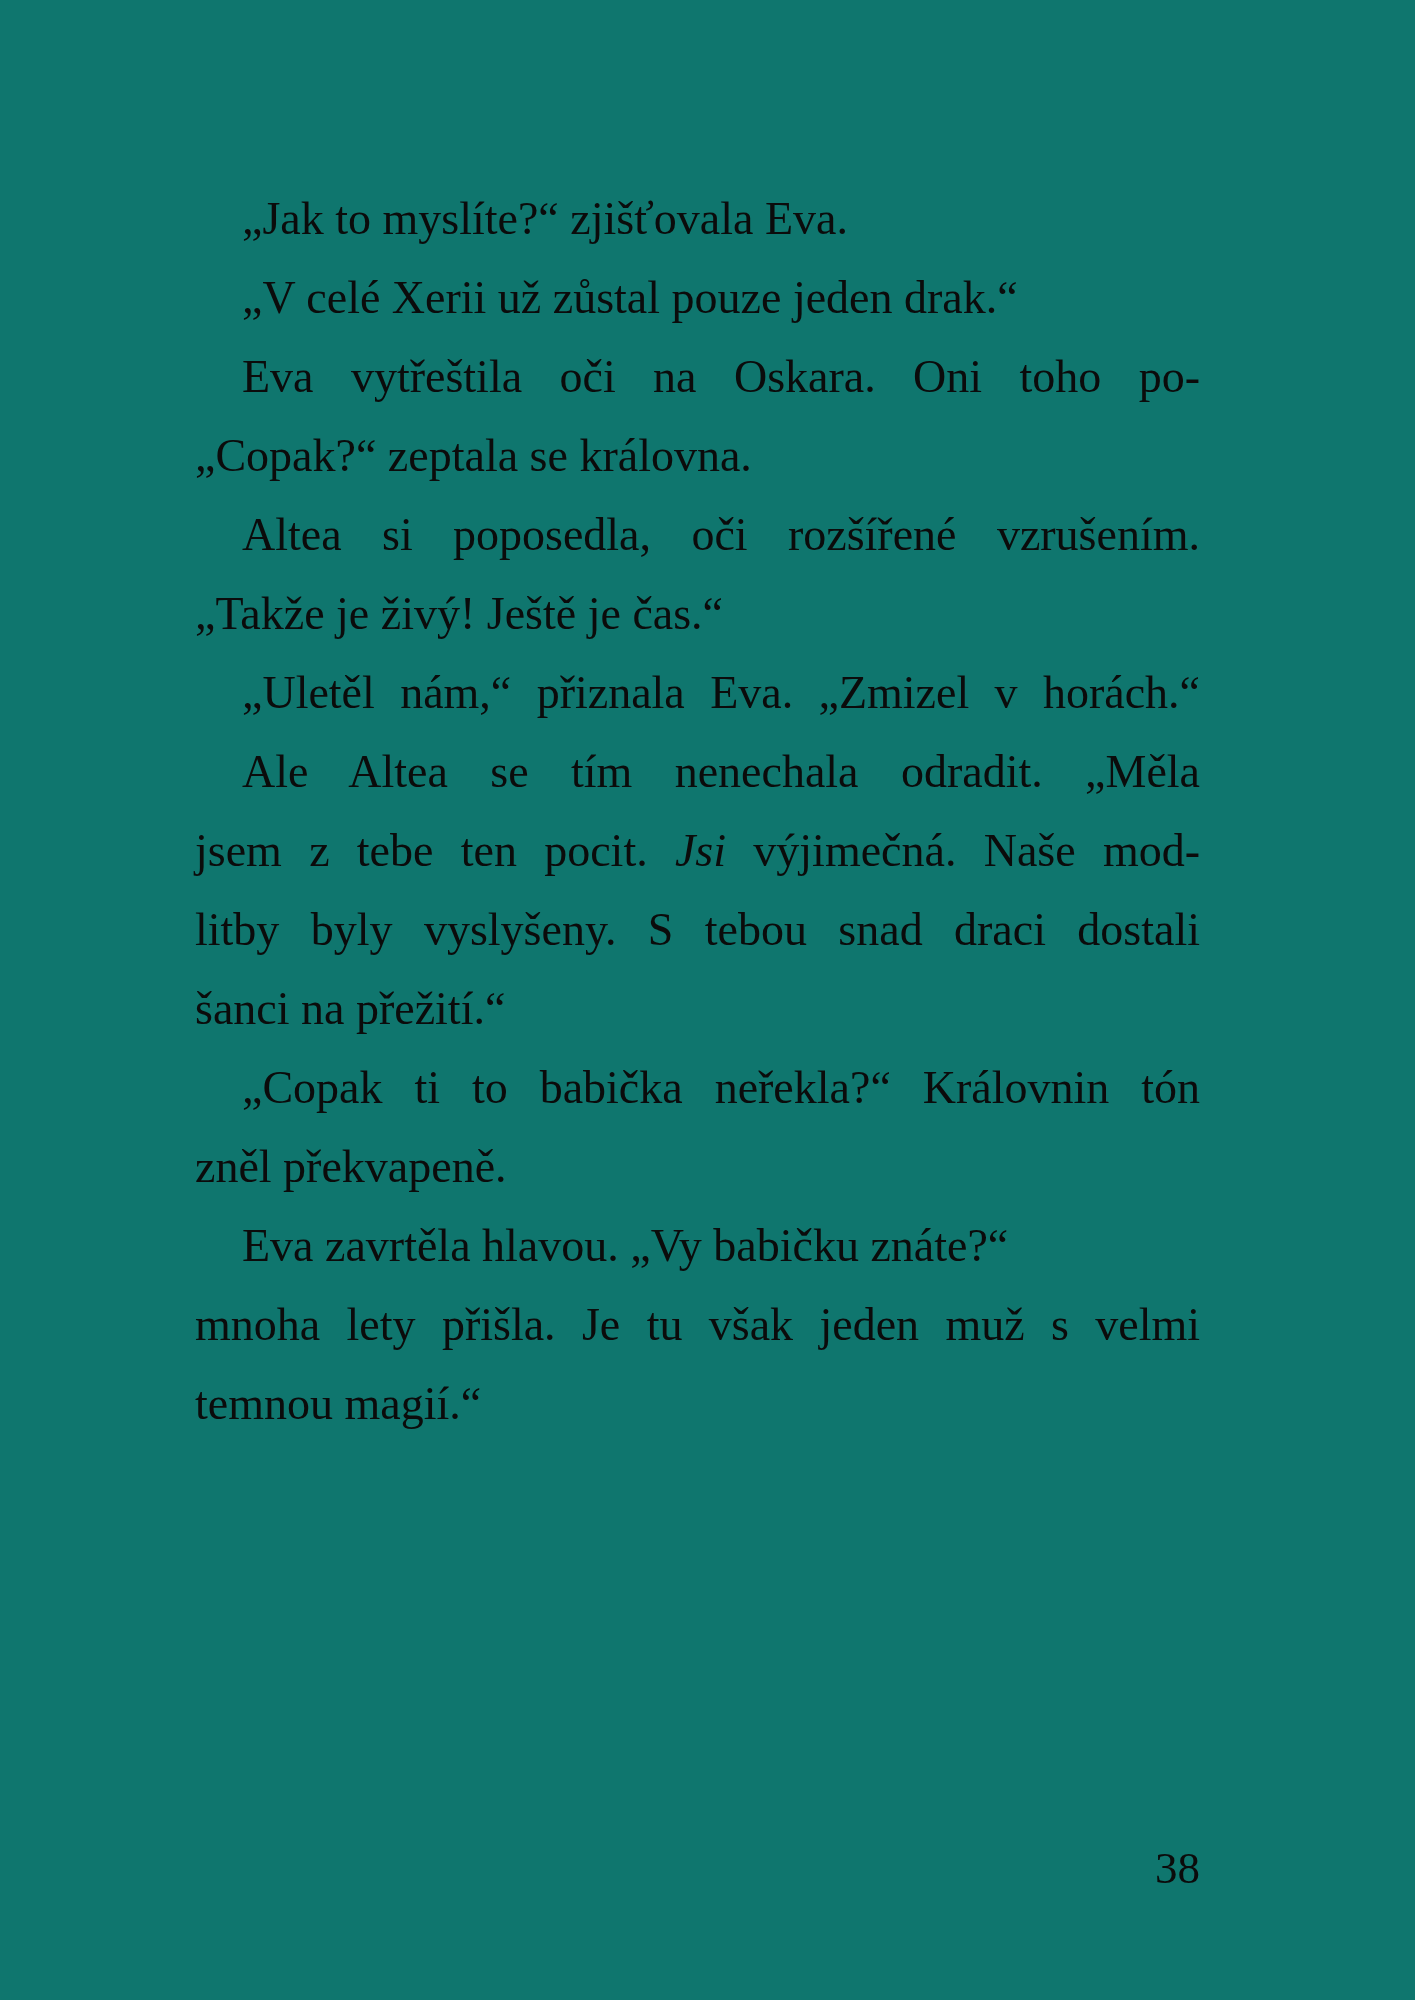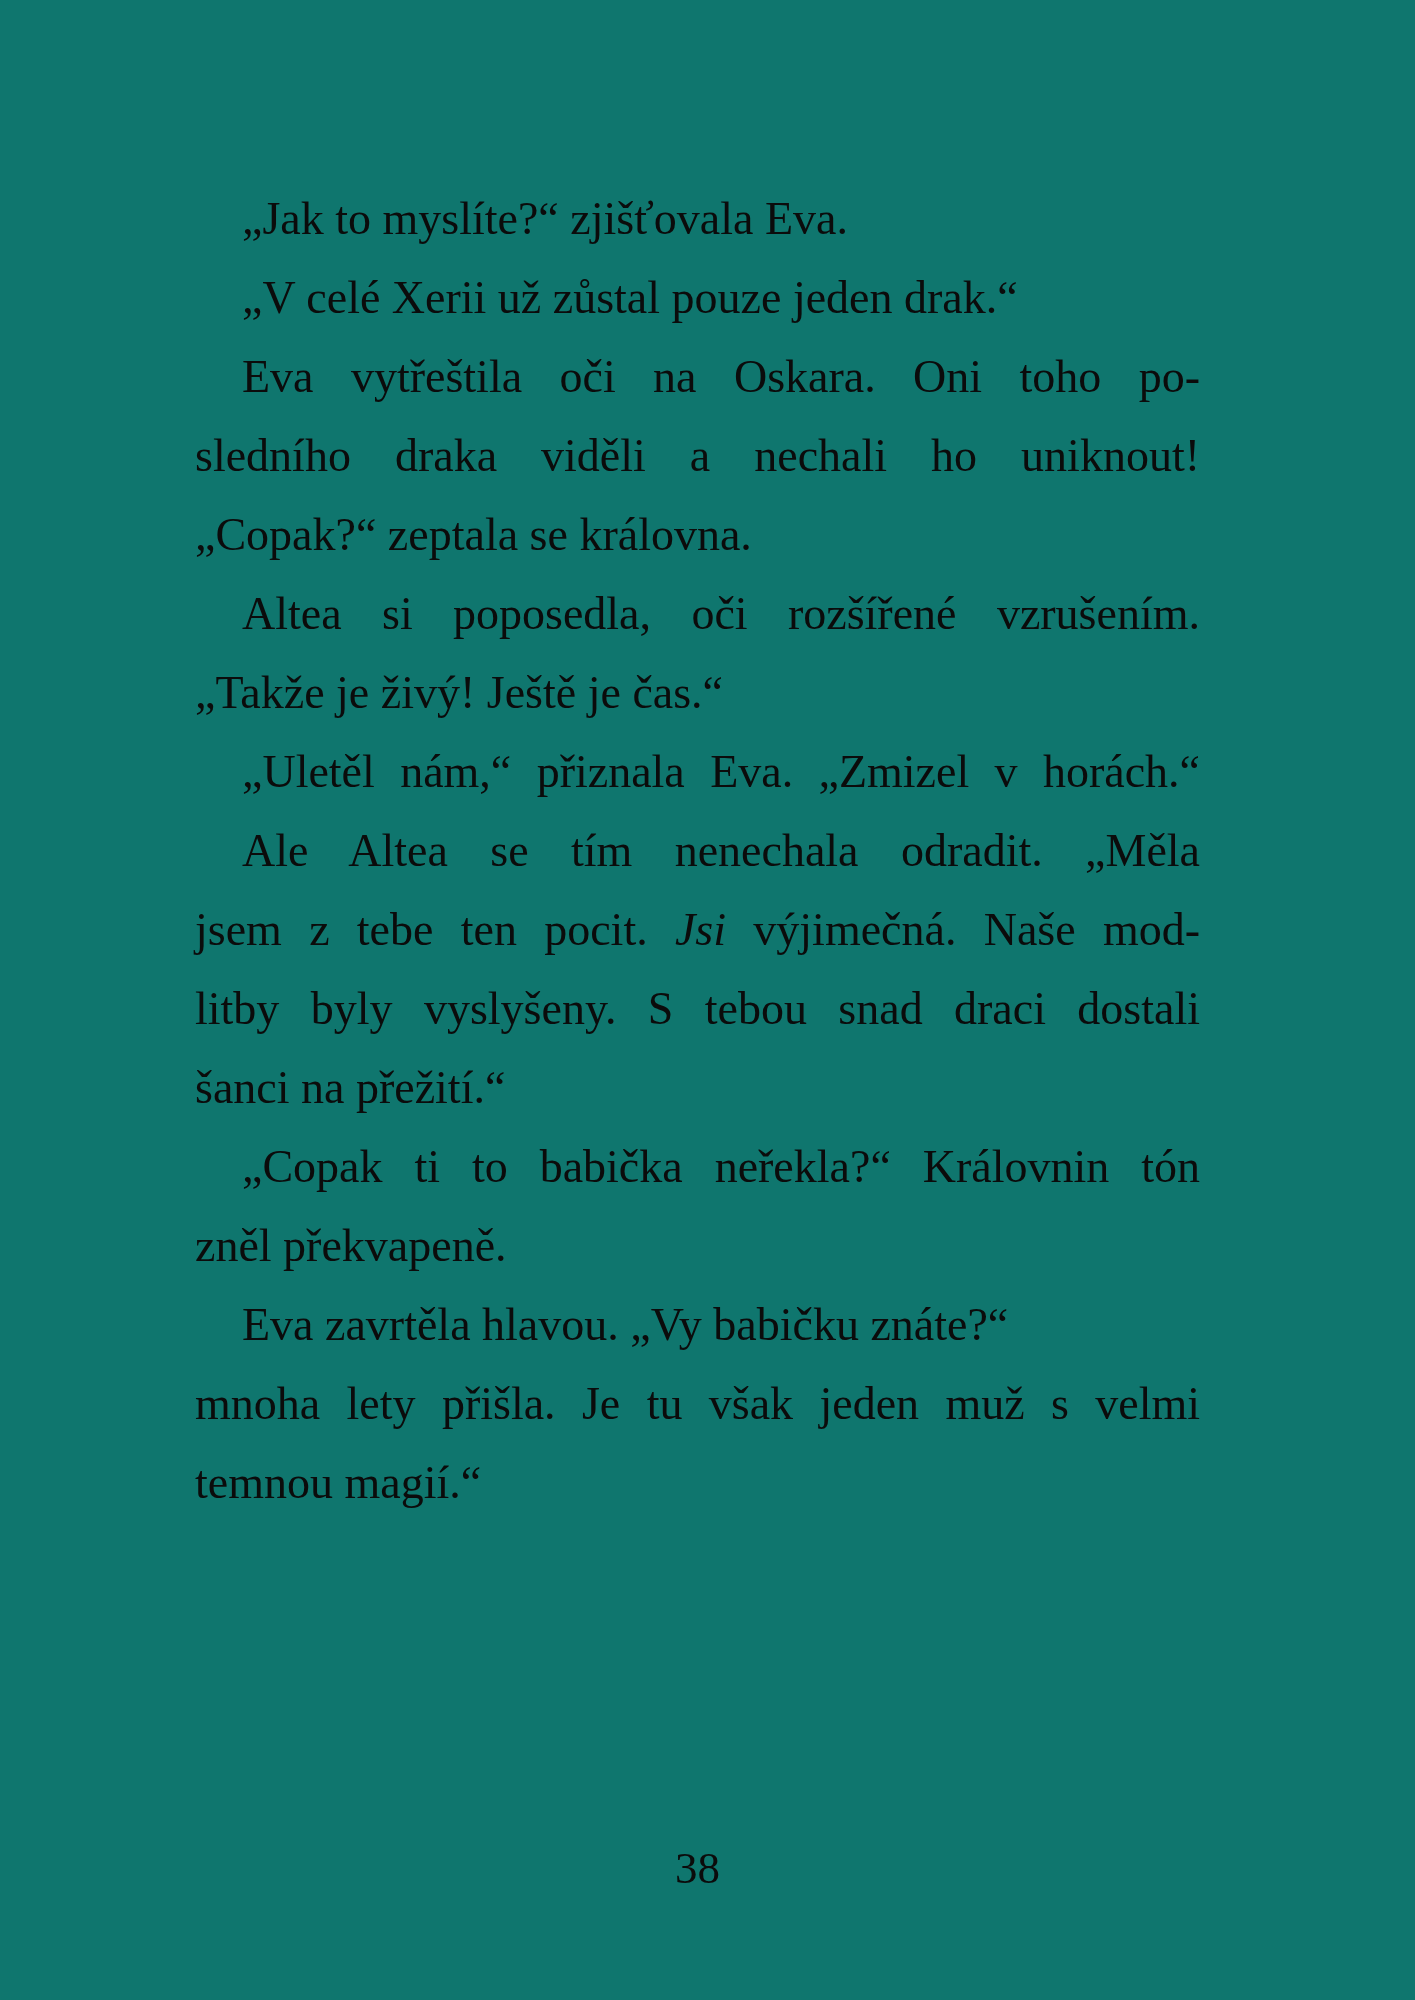--- a/index.html
+++ b/index.html
@@ -37,34 +37,33 @@
     text-align-last: justify;
   }
   .italic {
     font-style: italic;
   }
   .page-number {
     position: absolute;
     left: 195px;
     top: 1838px;
     width: 1005px;
-    text-align: center;
+    text-align: right;
     font-size: 45px;
     line-height: 60px;
   }
 </style>
 </head>
 <body>
 
 <div class="book-page">
   <div class="body-text">
       <div class="line indent"><span>„Jak to myslíte?“ zjišťovala Eva.</span></div>
       <div class="line indent"><span>„V celé Xerii už zůstal pouze jeden drak.“</span></div>
       <div class="line indent justify"><span>Eva vytřeštila oči na Oskara. Oni toho po-</span></div>
-      <div class="line justify"><span>sledního draka viděli a nechali ho uniknout!</span></div>
       <div class="line"><span>„Copak?“ zeptala se královna.</span></div>
       <div class="line indent justify"><span>Altea si poposedla, oči rozšířené vzrušením.</span></div>
       <div class="line"><span>„Takže je živý! Ještě je čas.“</span></div>
       <div class="line indent justify"><span>„Uletěl nám,“ přiznala Eva. „Zmizel v horách.“</span></div>
       <div class="line indent justify"><span>Ale Altea se tím nenechala odradit. „Měla</span></div>
       <div class="line justify"><span>jsem z tebe ten pocit. </span><span class="italic">Jsi</span><span> výjimečná. Naše mod-</span></div>
       <div class="line justify"><span>litby byly vyslyšeny. S tebou snad draci dostali</span></div>
       <div class="line"><span>šanci na přežití.“</span></div>
       <div class="line indent justify"><span>„Copak ti to babička neřekla?“ Královnin tón</span></div>
       <div class="line"><span>zněl překvapeně.</span></div>

